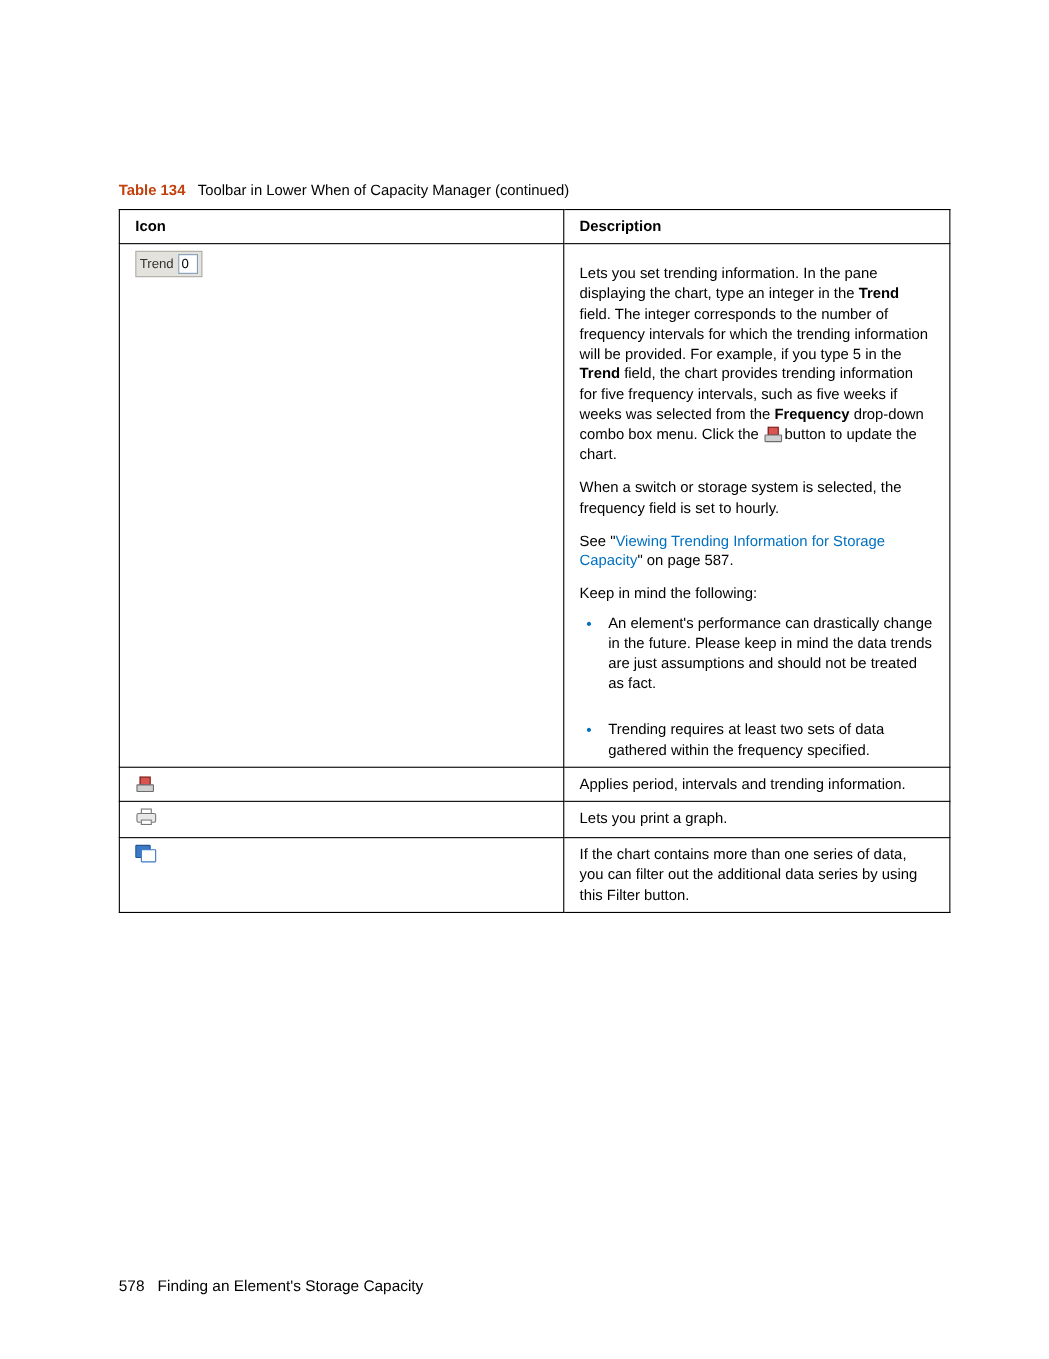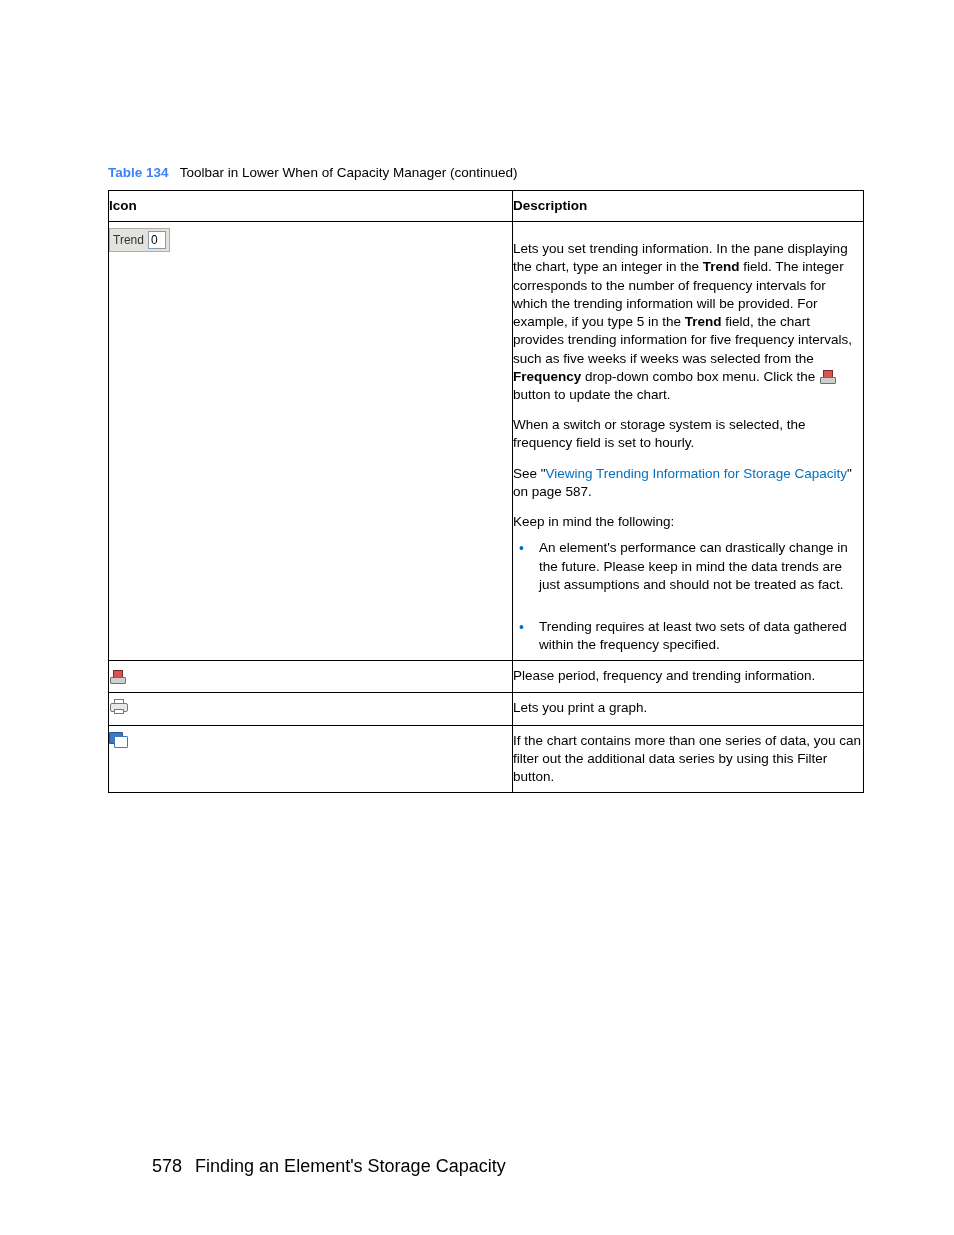--- a/index.html
+++ b/index.html
@@ -15,32 +15,32 @@
     padding: 165px 90px 60px 108px;
     box-sizing: border-box;
     min-height: 1235px;
     position: relative;
   }
   .caption {
     margin-bottom: 10px;
     font-size: 13.5px;
   }
   .caption .tbl-num {
-    color: #3b82f6;
+    color: #c2410c;
     font-weight: bold;
   }
   table.main {
     border-collapse: collapse;
     width: 100%;
     table-layout: fixed;
   }
   table.main th, table.main td {
     border: 1.5px solid #000;
     vertical-align: top;
-    padding: 6px 0;
+    padding: 6px 14px;
     font-size: 13.5px;
     line-height: 1.35;
   }
   table.main th {
     font-weight: bold;
     text-align: left;
   }
   col.icon-col { width: 53.5%; }
   col.desc-col { width: 46.5%; }
 
@@ -168,22 +168,21 @@
     bottom: 0; left: 5px;
     width: 8px; height: 3px;
     background: #fff;
     border: 1px solid #777;
   }
 
   .footer {
     position: absolute;
     bottom: 58px;
     left: 108px;
-    font-size: 18px;
-    margin-left: 44px;
+    font-size: 14px;
   }
   .footer .pagenum { margin-right: 8px; }
 </style>
 </head>
 <body>
 
 <div class="page">
 
   <div class="caption">
     <span class="tbl-num">Table 134</span>
@@ -223,21 +222,21 @@
             <li>An element's performance can drastically change in the future. Please keep in mind the data trends are just assumptions and should not be treated as fact.</li>
             <li>Trending requires at least two sets of data gathered within the frequency specified.</li>
           </ul>
         </td>
       </tr>
 
       <tr>
         <td>
           <span class="icon-apply"><span class="pole"></span><span class="flag"></span><span class="base"></span></span>
         </td>
-        <td>Please period, frequency and trending information.</td>
+        <td>Applies period, intervals and trending information.</td>
       </tr>
 
       <tr>
         <td>
           <span class="icon-print"><span class="paper"></span><span class="body"></span><span class="tray"></span></span>
         </td>
         <td>Lets you print a graph.</td>
       </tr>
 
       <tr>

